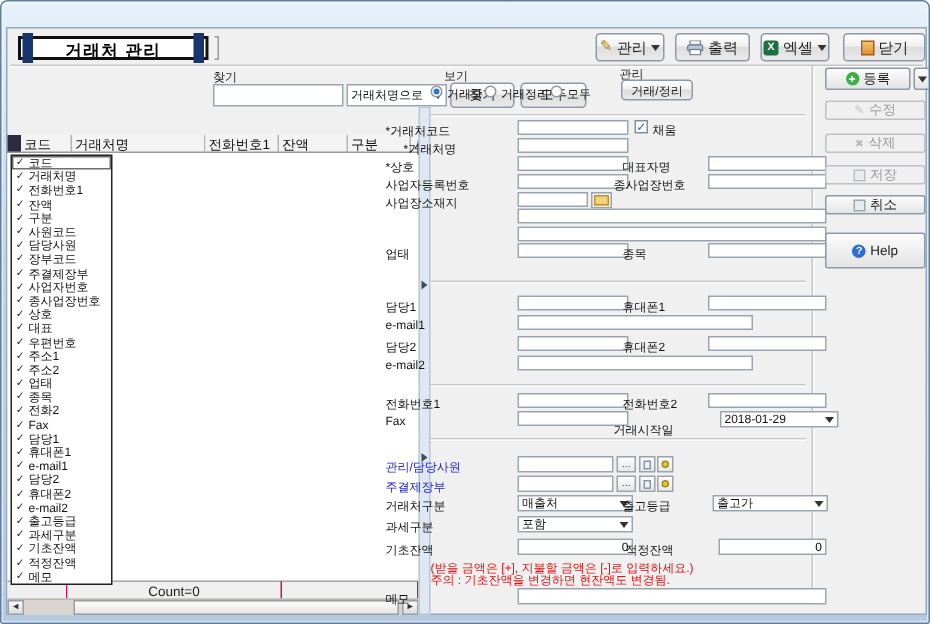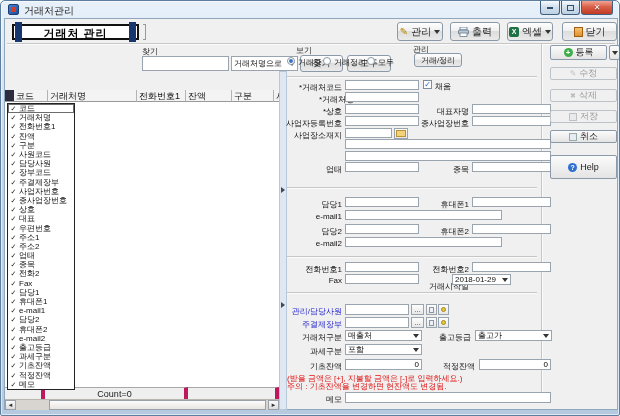--- a/index.html
+++ b/index.html
@@ -37,21 +37,21 @@
       background:linear-gradient(#fefefe,#f0f0f0 45%,#dddddd 50%,#eaeaea);
       display:flex;align-items:center;justify-content:center;gap:3px}
   .tbtn{position:absolute;top:3px;height:19px;font-size:10px}
   .btn{position:absolute;font-size:9px}
   .caret{width:0;height:0;border-left:3px solid transparent;border-right:3px solid transparent;border-top:4px solid #333}
   .abtn{position:absolute;left:545px;width:67px;height:13px;border:1px solid #8b99a9;border-radius:2px;font-size:9px;
         background:linear-gradient(#fbfbfb,#e4e4e4);display:flex;align-items:center;justify-content:center;gap:3px;color:#1d1d1d}
   .abtn.disabled{color:#9b9b9b;border-color:#bcc2c8;background:#f0f0f0}
   .abtn.disabled .ic{opacity:.45}
   
-  .flb{position:absolute;font-size:8px;color:#111;text-align:right}
+  .flb{position:absolute;font-size:8px;color:#111;text-align:left}
   .flb.blue{color:#2323cc;font-weight:normal}
   .inp{position:absolute;border:1px solid #9aa4ae;background:#fff;font-size:8px;height:10px;line-height:8px;padding:0 2px;font-family:inherit}
   .inp.tall{height:11px}
   .inp.num{text-align:right}
   .ddl{position:absolute;border:1px solid #9aa4ae;background:#fff;font-size:8px;height:11px;display:flex;align-items:center;justify-content:space-between;padding:0 2px;color:#111}
   .warn{position:absolute;font-size:8px;color:#e01010;white-space:nowrap}
   .chk{position:absolute;width:9px;height:9px;border:1px solid #7e8e9e;background:#fff;font-size:8px;line-height:8px;text-align:center;color:#2a62c8;font-weight:bold}
   .radio{position:absolute;width:8px;height:8px;border:1px solid #8a98a6;border-radius:50%;background:#fff}
   .radio.sel i{position:absolute;left:1px;top:1px;width:4px;height:4px;border-radius:50%;background:#3a74c4;display:block}
   .rlbl{position:absolute;font-size:8px;color:#111}
@@ -62,21 +62,21 @@
   #gridhead{position:absolute;left:9px;top:71px;height:12px;display:flex}
   .gh{height:12px;font-size:9px;color:#111;background:#f3f3f3;border-right:1px solid #b3b3b3;border-bottom:1px solid #9a9a9a;padding:0 2px;line-height:12px;overflow:hidden;white-space:nowrap}
   .rowsel{position:absolute;left:0;top:71px;width:9px;height:12px;background:#2c2c3e;border-bottom:1px solid #9a9a9a}
   .gridbody{position:absolute;left:0;top:83px;width:274px;height:285px;background:#fff}
   .emptymsg{position:absolute;left:72px;top:219px;font-size:8px;color:#3c3c3c;white-space:nowrap}
   .colmenu{position:absolute;left:2px;top:84px;width:68px;height:287px;background:#fff;border:1px solid #222;overflow:hidden;z-index:6}
   .cmrow{height:9.2px;display:flex;align-items:center;font-size:8px;line-height:9px;color:#111}
   .cmrow .ck{width:11px;text-align:center;font-size:7px;color:#222;flex:none}
   .cmrow .cl{white-space:nowrap}
   .cmrow.focused{box-shadow:inset 0 0 0 1px #6d6d6d}
-  .statusrow{position:absolute;top:368px;height:12px;background:#efefef;border-top:1px solid #a8a8a8;border-right:4px solid #be185d;font-size:9px;color:#222;text-align:center;line-height:12px}
+  .statusrow{position:absolute;top:368px;height:12px;background:#efefef;border-top:1px solid #a8a8a8;border-right:1px solid #be185d;font-size:9px;color:#222;text-align:center;line-height:12px}
   .hscroll{position:absolute;left:0;top:380px;width:274px;height:11px;background:#d8d5d0;border-top:1px solid #b9b6b0}
   .sarrow{position:absolute;top:0;width:11px;height:10px;border:1px solid #9aa0a8;background:linear-gradient(#fbfbfb,#dcdcdc);font-size:6px;line-height:9px;text-align:center;color:#333}
   .sthumb{position:absolute;left:44px;top:0;width:217px;height:10px;border:1px solid #9aa0a8;background:linear-gradient(#fcfcfb,#e8e6e2)}
   .splitter{position:absolute;left:274px;top:52px;width:8px;height:339px;background:#dfe8f2;border:1px solid #b7c8d9}
   .sparrow{position:absolute;left:1px;width:0;height:0;border-top:3px solid transparent;border-bottom:3px solid transparent;border-left:4px solid #3c4c5c}
   
   .ic{display:inline-flex;align-items:center;justify-content:center;flex:none}
   .ic-pencil{color:#b58500;font-size:10px}
   .ic-pencil-sm{color:#8a8a8a;font-size:8px}
   .ic-excel{width:10px;height:10px;background:#1e7145;border-radius:2px;color:#fff;font-size:7px;font-weight:bold;line-height:10px;text-align:center}
@@ -87,37 +87,20 @@
   .ic-undo{width:8px;height:8px;border:1px solid #9aa;background:#e7ecf2}
   .ic-help{width:9px;height:9px;border-radius:50%;background:#2f6fd0;color:#fff;font-size:7px;line-height:9px;text-align:center;font-weight:bold}
   .ic-folder{width:10px;height:7px;background:#f4d27a;border:1px solid #b99334}
   .ic-lens{width:5px;height:5px;border-radius:50%;background:#e8c83a;border:1px solid #a08820}
   .ic-doc{width:5px;height:6px;background:#eef2f6;border:1px solid #8a96a2}
 </style>
 </head>
 <body>
 
 <div id="win">
-  <div class="titlebar">
-    <span class="app-icon">
-        <i></i>
-      </span>
-    <span class="wtitle">거래처관리</span>
-    <div class="winbtns">
-      <div class="wb min">
-          <span class="glyph-min"></span>
-        </div>
-      <div class="wb max">
-          <span class="glyph-max"></span>
-        </div>
-      <div class="wb close">
-          <span>✕</span>
-        </div>
-    </div>
-  </div>
 
   <div id="client">
 
     <div class="plate">
       <div class="plate-box"></div>
       <div class="cap" style="left:3px"></div>
       <div class="cap" style="left:117px"></div>
       <div class="plate-title">거래처 관리</div>
       <div class="plate-tail"></div>
     </div>
@@ -382,21 +365,21 @@
     <div class="groove" style="left:282px;top:237px;width:250px"></div>
 
     <span class="flb" style="left:252px;top:245px;width:85px">전화번호1</span>
     <input class="inp" style="left: 340px; top: 243px; width: 74px;">
     <span class="flb" style="left:410px;top:245px;width:54px">전화번호2</span>
     <input class="inp" style="left: 467px; top: 243px; width: 79px;">
 
     <span class="flb" style="left:252px;top:257px;width:85px">Fax</span>
     <input class="inp" style="left: 340px; top: 255px; width: 74px;">
     <span class="flb" style="left:404px;top:262px;width:60px">거래시작일</span>
-    <div class="ddl" style="left:447px;top:255px;width:59px">
+    <div class="ddl" style="left:475px;top:255px;width:79px">
       <span>2018-01-29</span>
       <span class="caret"></span>
     </div>
 
     <div class="groove" style="left:282px;top:273px;width:250px"></div>
 
     <span class="flb blue" style="left:252px;top:287px;width:85px">관리/담당사원</span>
     <input class="inp tall" style="left: 340px; top: 285px; width: 64px;">
     <div class="mini" style="left:406px;top:285px;width:13px">
         <span>...</span>

